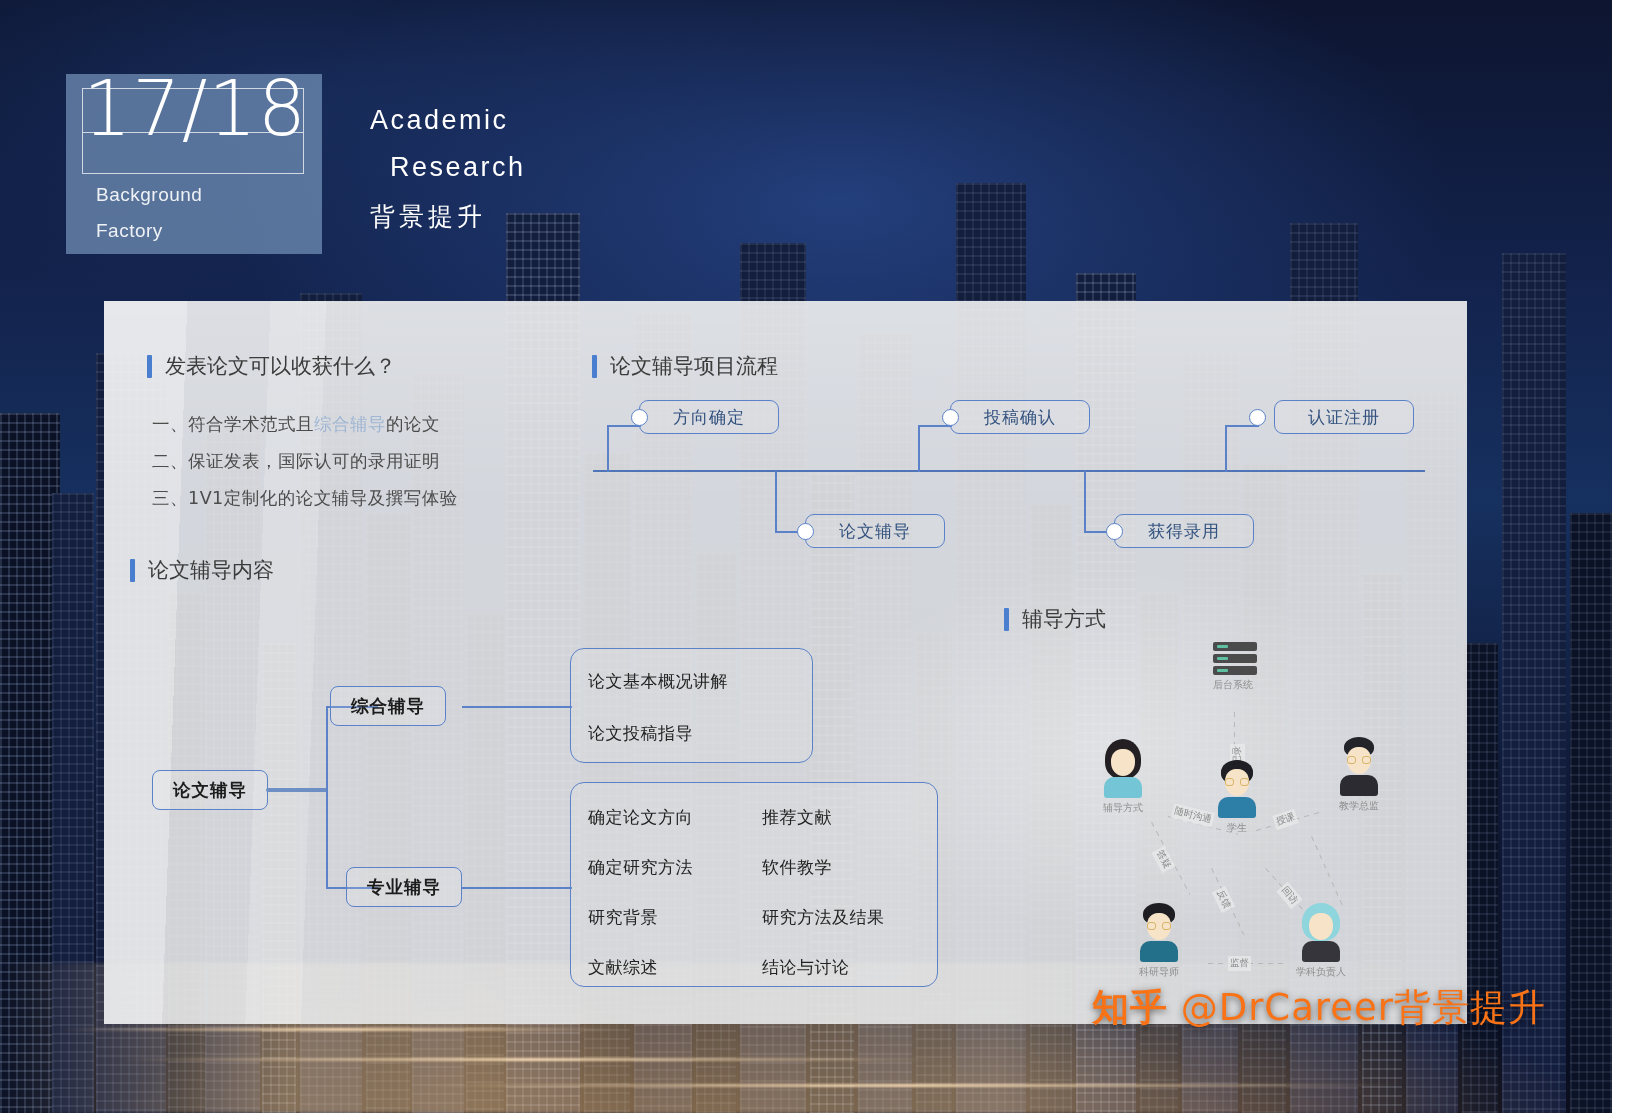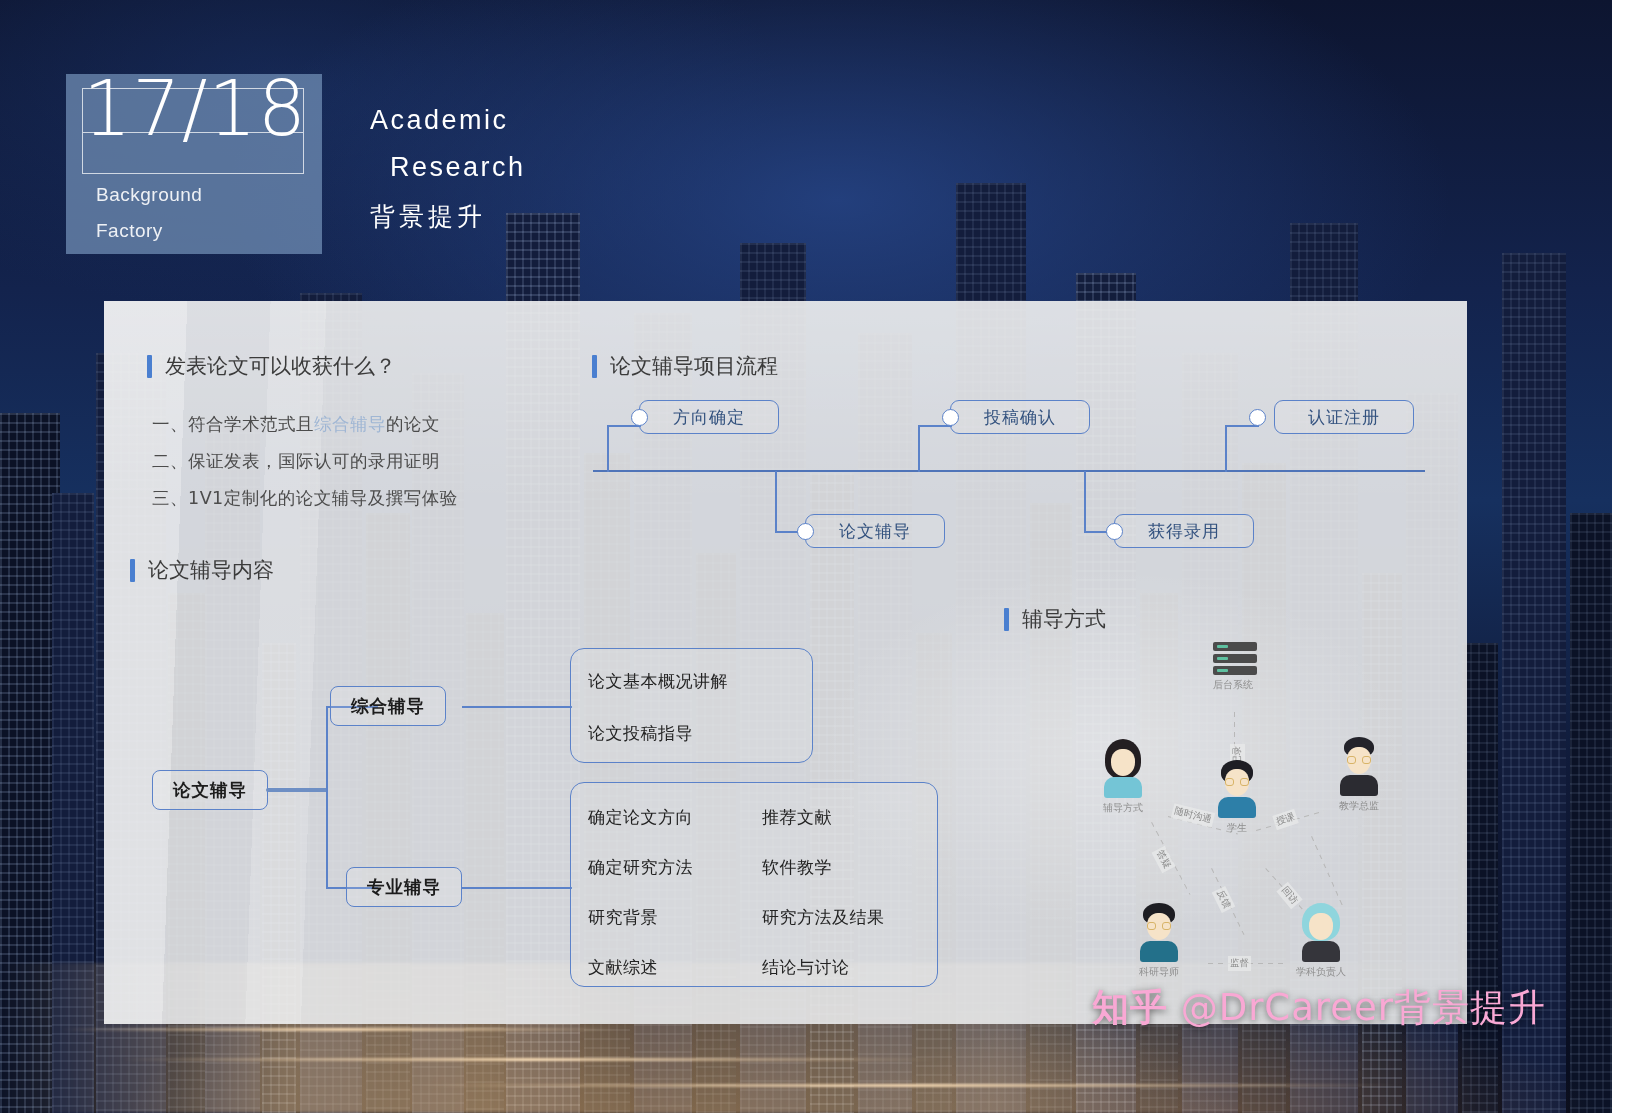--- a/index.html
+++ b/index.html
@@ -235,21 +235,21 @@
   .av .face { position: absolute; left: 14px; top: 11px; width: 24px; height: 27px;
               background: #f6e3c8; border-radius: 48% 48% 54% 54%; }
   .av .body { position: absolute; left: 7px; bottom: 0; width: 38px; height: 21px;
               border-radius: 10px 10px 3px 3px; }
   .av .glass { position: absolute; top: 20px; width: 9px; height: 8px;
                border: 1.4px solid #d8b468; border-radius: 3px; }
 
   
   .watermark {
     position: absolute; right: 66px; bottom: 80px;
-    font-size: 37px; color: #f9a8d4;
+    font-size: 37px; color: #f97316;
     font-family: "DejaVu Sans", sans-serif;
     text-shadow: 0 2px 7px rgba(0,0,0,.55);
     letter-spacing: 1px;
     white-space: nowrap;
   }
   .wm-logo { font-weight: bold; }
 </style>
 </head>
 <body>
 

